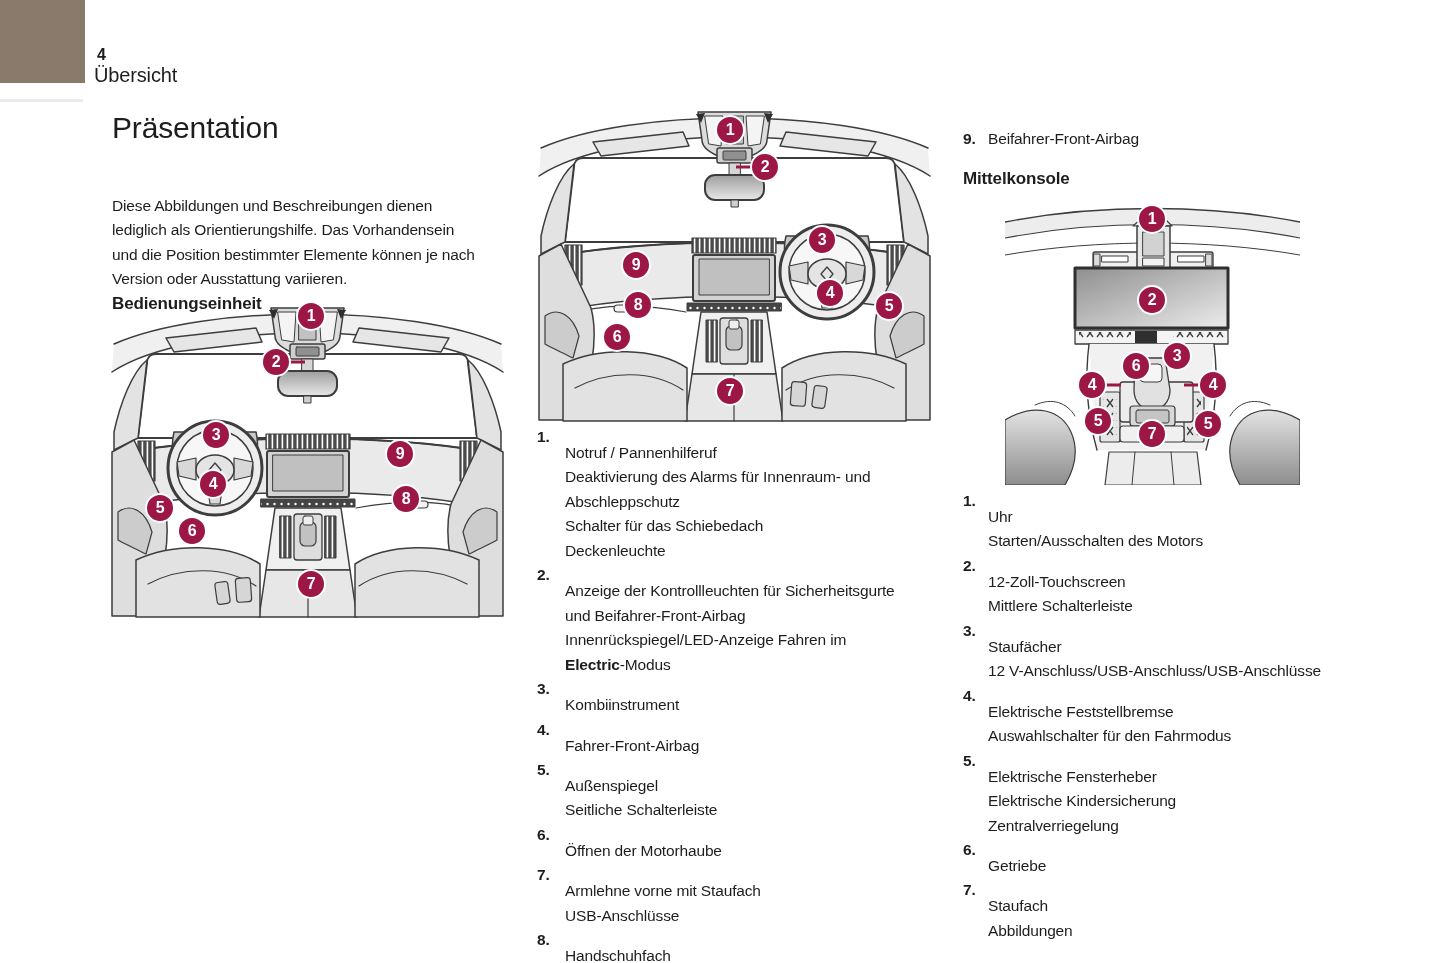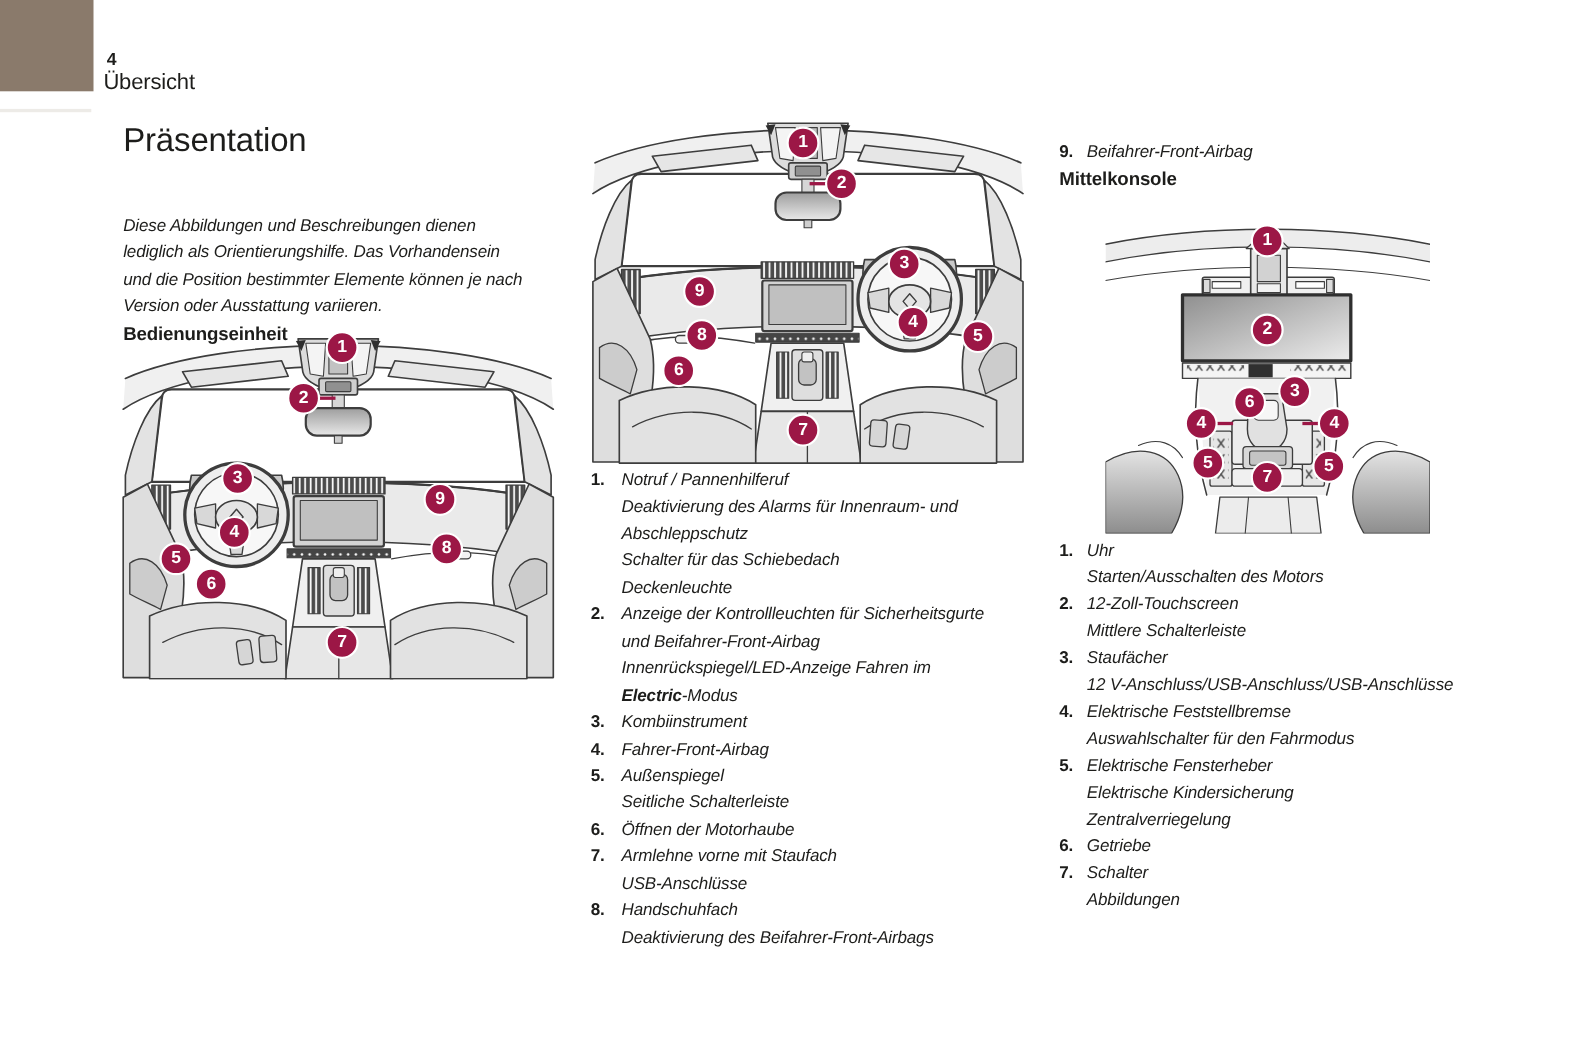--- a/index.html
+++ b/index.html
@@ -13,21 +13,21 @@
   
   .corner-tab{left:0;top:0;width:85px;height:83px;background:var(--tab);}
   .corner-strip{left:0;top:99px;width:83px;height:3px;background:#edebe7;}
   .page-num{left:97px;top:46px;font-size:16px;font-weight:bold;line-height:18px;}
   .section-title{left:94px;top:65px;font-size:20px;line-height:20px;}
   
   .doc-title{left:112px;top:110px;font-size:30px;line-height:36px;font-weight:400;}
   .intro{left:112px;top:161px;font-size:15.5px;line-height:24.45px;margin-top:33px;}
   .subhead{font-size:17px;font-weight:bold;line-height:22px;}
   .subhead.bedien{left:112px;top:265px;margin-top:28px;}
-  .subhead.mittel{left:963px;top:152px;text-align:right;}
+  .subhead.mittel{left:963px;top:168px;text-align:right;}
   
   .diagram{overflow:visible;}
   .diagram svg{display:block;}
   .dia-left{left:110px;top:300px;width:395px;height:318px;}
   .dia-mid{left:537px;top:104px;width:395px;height:318px;}
   .dia-console{left:1005px;top:200px;width:295px;height:285px;}
   
   .badge{
     position:absolute;width:30px;height:30px;box-sizing:border-box;
     border-radius:50%;background:var(--accent);border:2px solid #fff;
@@ -35,22 +35,22 @@
     transform:translate(-50%,-50%);
   }
   .tail{position:absolute;height:3px;width:17px;background:var(--accent);transform:translateY(-50%);}
   
   .list{font-size:15.5px;line-height:24.45px;}
   .list-mid{left:537px;top:425px;width:403px;}
   .list-right{left:963px;top:489px;width:390px;}
   .li{display:flex;align-items:flex-start;}
   .li .num{font-weight:bold;flex:0 0 28px;}
   .list-right .li .num{flex:0 0 25px;}
-  .li .lines{flex:1 1 auto;}
-  .line{white-space:nowrap;font-style:italic;}
+  .li .lines{flex:1 1 auto;margin-top:16px;}
+  .line{white-space:nowrap;}
   .item9{left:963px;top:127px;font-size:15.5px;line-height:24.45px;display:flex;}
   .item9 .num{font-weight:bold;flex:0 0 25px;}
 </style>
 </head>
 <body>
 
 <svg width="0" height="0" style="position:absolute" aria-hidden="true">
   <defs>
     <linearGradient id="gMir" x1="0" y1="0" x2="0" y2="1">
       <stop offset="0" stop-color="#9e9e9e"></stop>
@@ -346,17 +346,17 @@
     </div>
     <div class="li">
       <span class="num">6.</span>
       <div class="lines">
         <div class="line">Getriebe</div>
       </div>
     </div>
     <div class="li">
       <span class="num">7.</span>
       <div class="lines">
-        <div class="line">Schalter</div>
+        <div class="line">Staufach</div>
         <div class="line">Abbildungen</div>
       </div>
     </div>
   </div>
 
 </body></html>

